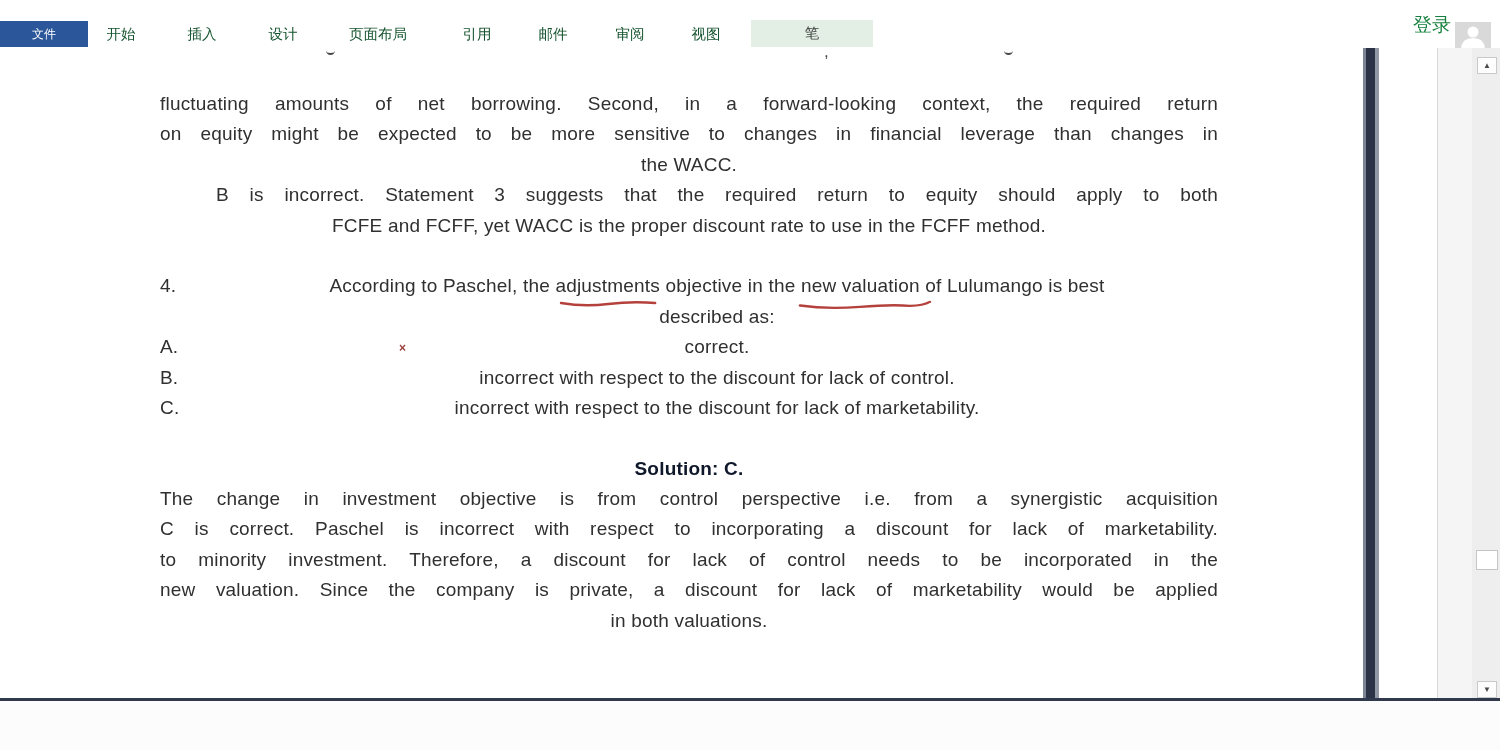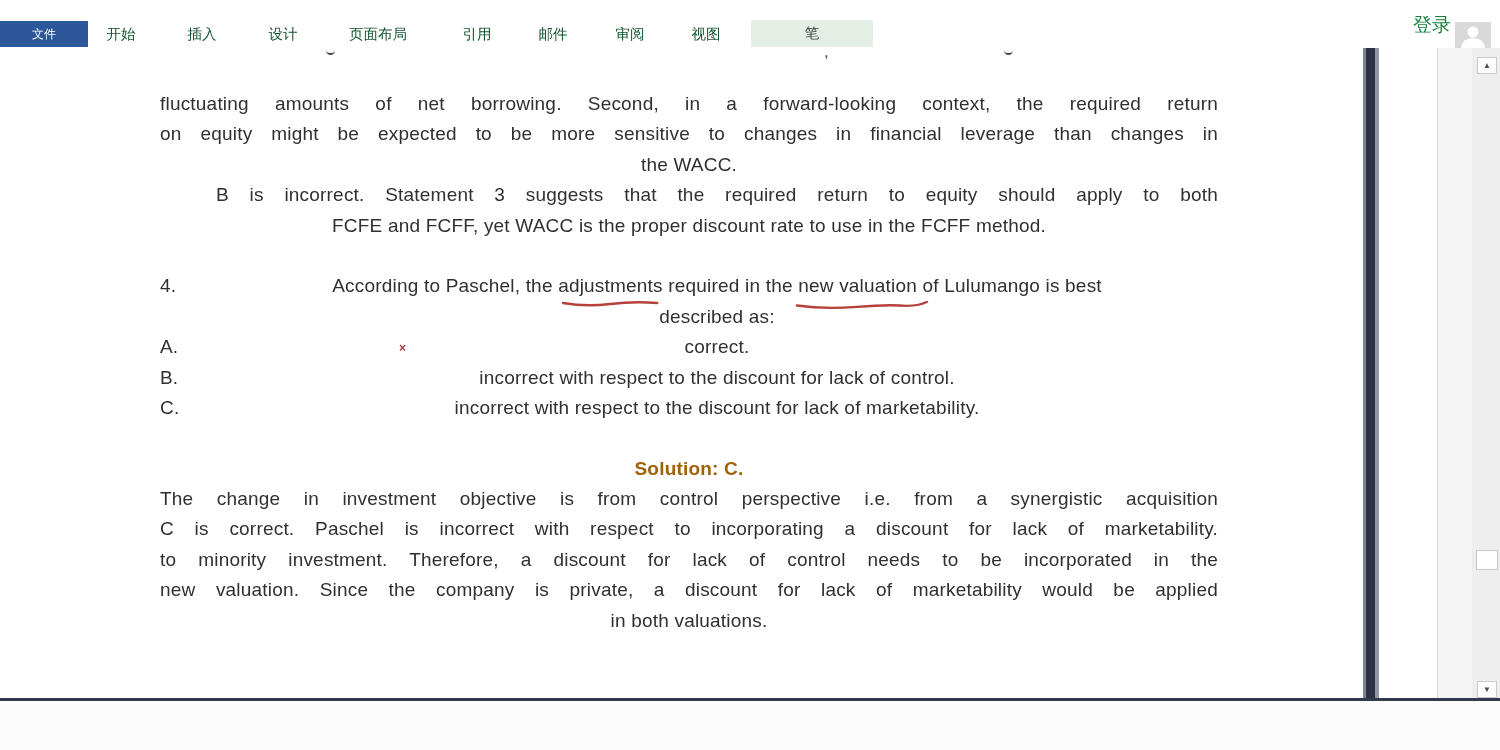--- a/index.html
+++ b/index.html
@@ -40,21 +40,21 @@
   .below { position:absolute; left:0; top:701px; width:1500px; height:49px; background:#fdfcfc; }
 
   
   .textblock { position:absolute; left:160px; top:17px; width:1058px;
                font-size:19px; line-height:30.4px; letter-spacing:0.2px; color:#303030;margin-top:24px; }
   .ln { height:30.4px; white-space:nowrap;text-align:center; }
   .just { white-space:normal; text-align:justify; text-align-last:justify; }
   .ind { text-indent:56px; }
   .hang { position:relative; padding-left:56px; }
   .hang .num { position:absolute; left:0; top:0; }
-  .bold { font-weight:bold; color:#a16207; }
+  .bold { font-weight:bold; color:#0f172a; }
 
   
   .marked { position:relative; display:inline-block; }
   .marked svg { position:absolute; height:9px; pointer-events:none; overflow:visible; }
   .m1 svg { left:4%; bottom:-6px; width:92%; }
   .m2 svg { left:-2%; bottom:-8px; width:112%; }
   .wrong-mark { position:absolute; left:239px; top:1px; font-size:12px; font-weight:bold;
                 color:#9c3f3c; letter-spacing:0; }
 
   
@@ -100,21 +100,21 @@
 
     <div class="ln just ind">B is incorrect. Statement 3 suggests that the required return to equity should apply to both</div>
     <div class="ln">FCFE and FCFF, yet WACC is the proper discount rate to use in the FCFF method.</div>
 
     <div class="ln"></div>
 
     <div class="ln hang">
       <span class="num">4.</span>
       <span>According to Paschel, the </span><span class="marked m1"><span>adjustments</span><svg viewBox="0 0 100 9" preserveAspectRatio="none">
             <path d="M1,4 Q25,8 50,5 T99,4" fill="none" stroke="#b5413c" stroke-width="2.4" stroke-linecap="round"></path>
-          </svg></span><span> required in the </span><span class="marked m2"><span>new valuation</span><svg viewBox="0 0 120 10" preserveAspectRatio="none">
+          </svg></span><span> objective in the </span><span class="marked m2"><span>new valuation</span><svg viewBox="0 0 120 10" preserveAspectRatio="none">
             <path d="M1,5 Q25,9.5 55,6.5 T100,5.5 Q112,5 118,1" fill="none" stroke="#b5413c" stroke-width="2.6" stroke-linecap="round"></path>
           </svg></span><span> of Lulumango is best</span>
     </div>
     <div class="ln" style="padding-left:56px">described as:</div>
 
     <div class="ln hang">
       <span class="num">A.</span>
       <span>correct.</span>
       <span class="wrong-mark">×</span>
     </div>

